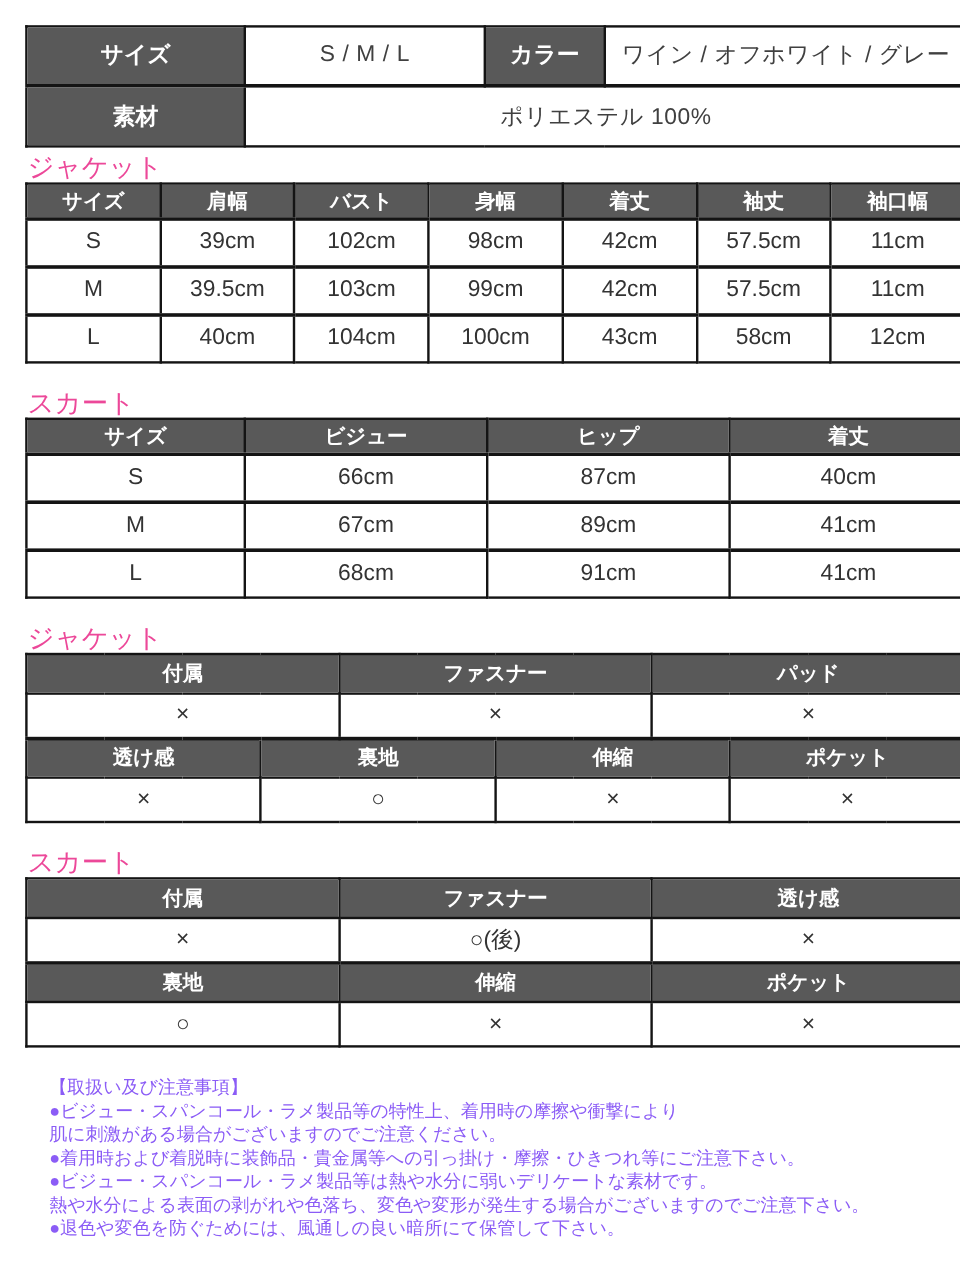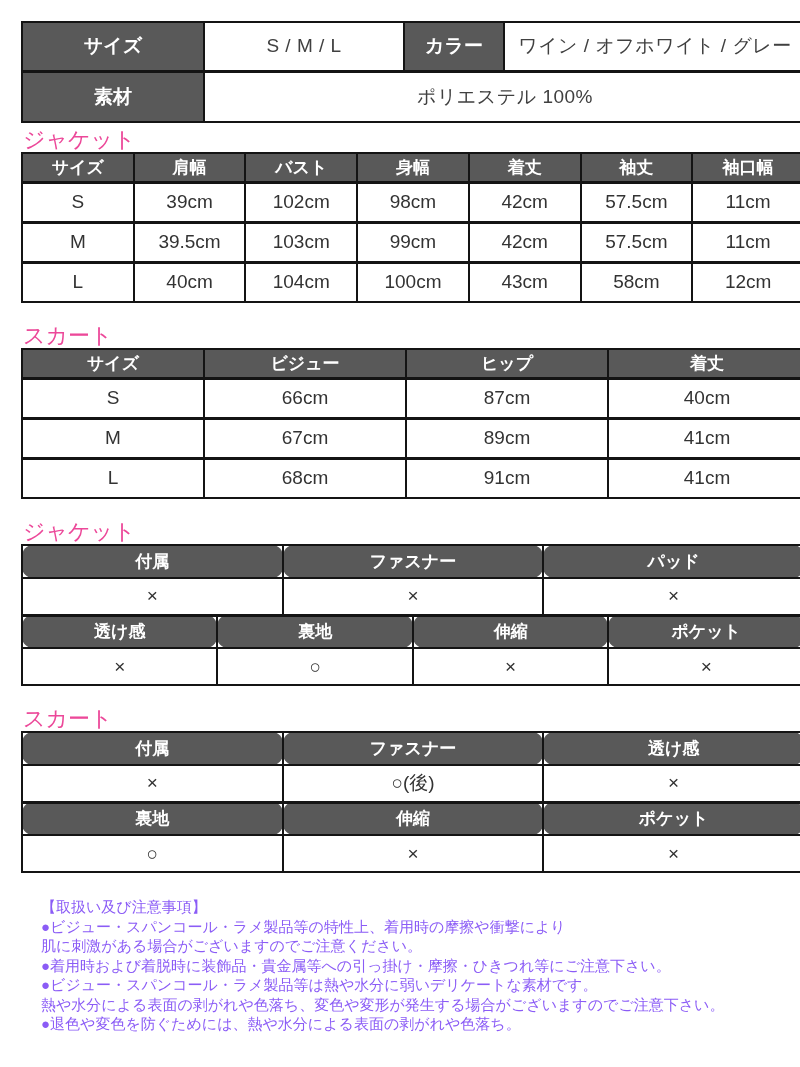--- a/index.html
+++ b/index.html
@@ -44,21 +44,21 @@
     color: #ec4899;
     margin: 6px 0 2px 2px;
   }
   .sec-label.mt { margin-top: 22px; font-family: Liberation Serif, serif; }
 
   
   .size-table th { height: 29px; font-size: 17px; }
   .size-table td { height: 40px; font-size: 19px; border-top-width: 3px; }
 
   
-  .feat-table th { height: 33px; font-size: 17px; border-top-width: 3px; border-radius: 11px; }
+  .feat-table th { height: 33px; font-size: 17px; border-top-width: 3px; }
   .feat-table td { height: 37px; font-size: 19px; }
   .feat-table tr:first-child th { border-top-width: 2px; }
 
   
   .notes {
     margin-top: 24px;
     padding-left: 20px;
     font-size: 15px;
     line-height: 19.5px;
     color: #8b5cf6;
@@ -232,16 +232,16 @@
   </tbody>
     </table>
 
   <div class="notes">
     <div class="line">【取扱い及び注意事項】</div>
     <div class="line">●ビジュー・スパンコール・ラメ製品等の特性上、着用時の摩擦や衝撃により</div>
     <div class="line">肌に刺激がある場合がございますのでご注意ください。</div>
     <div class="line">●着用時および着脱時に装飾品・貴金属等への引っ掛け・摩擦・ひきつれ等にご注意下さい。</div>
     <div class="line">●ビジュー・スパンコール・ラメ製品等は熱や水分に弱いデリケートな素材です。</div>
     <div class="line">熱や水分による表面の剥がれや色落ち、変色や変形が発生する場合がございますのでご注意下さい。</div>
-    <div class="line">●退色や変色を防ぐためには、熱や水分による表面の剥がれや色落ち。</div>
+    <div class="line">●退色や変色を防ぐためには、風通しの良い暗所にて保管して下さい。</div>
   </div>
 
 </div>
 
 </body></html>

